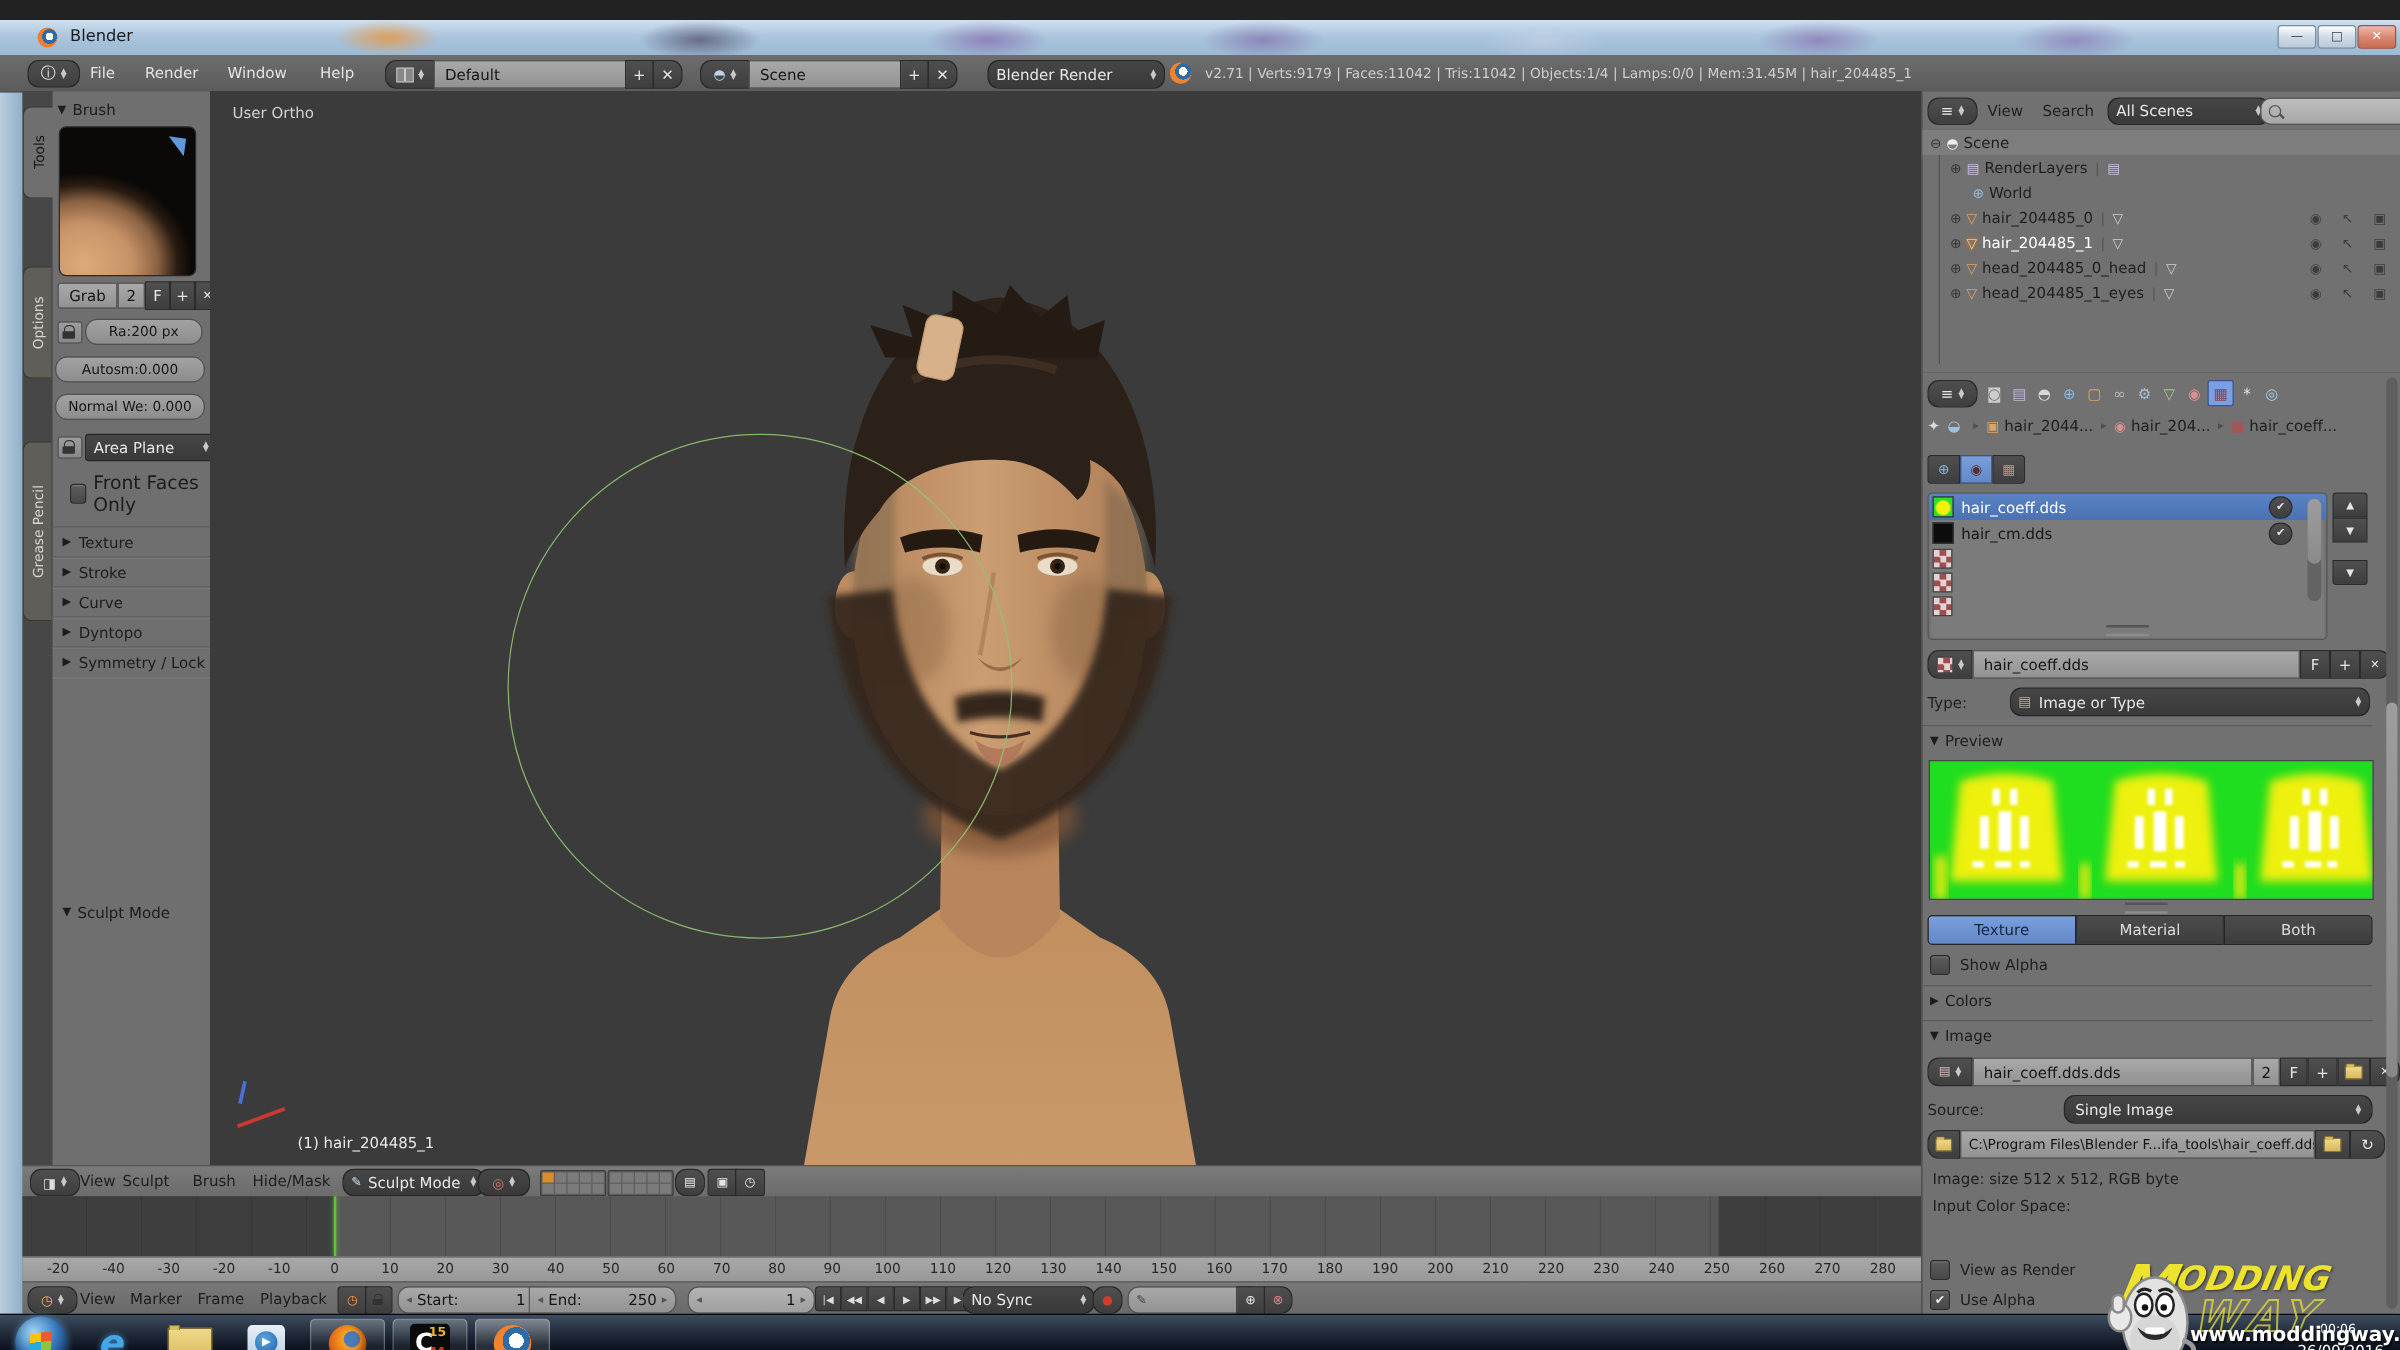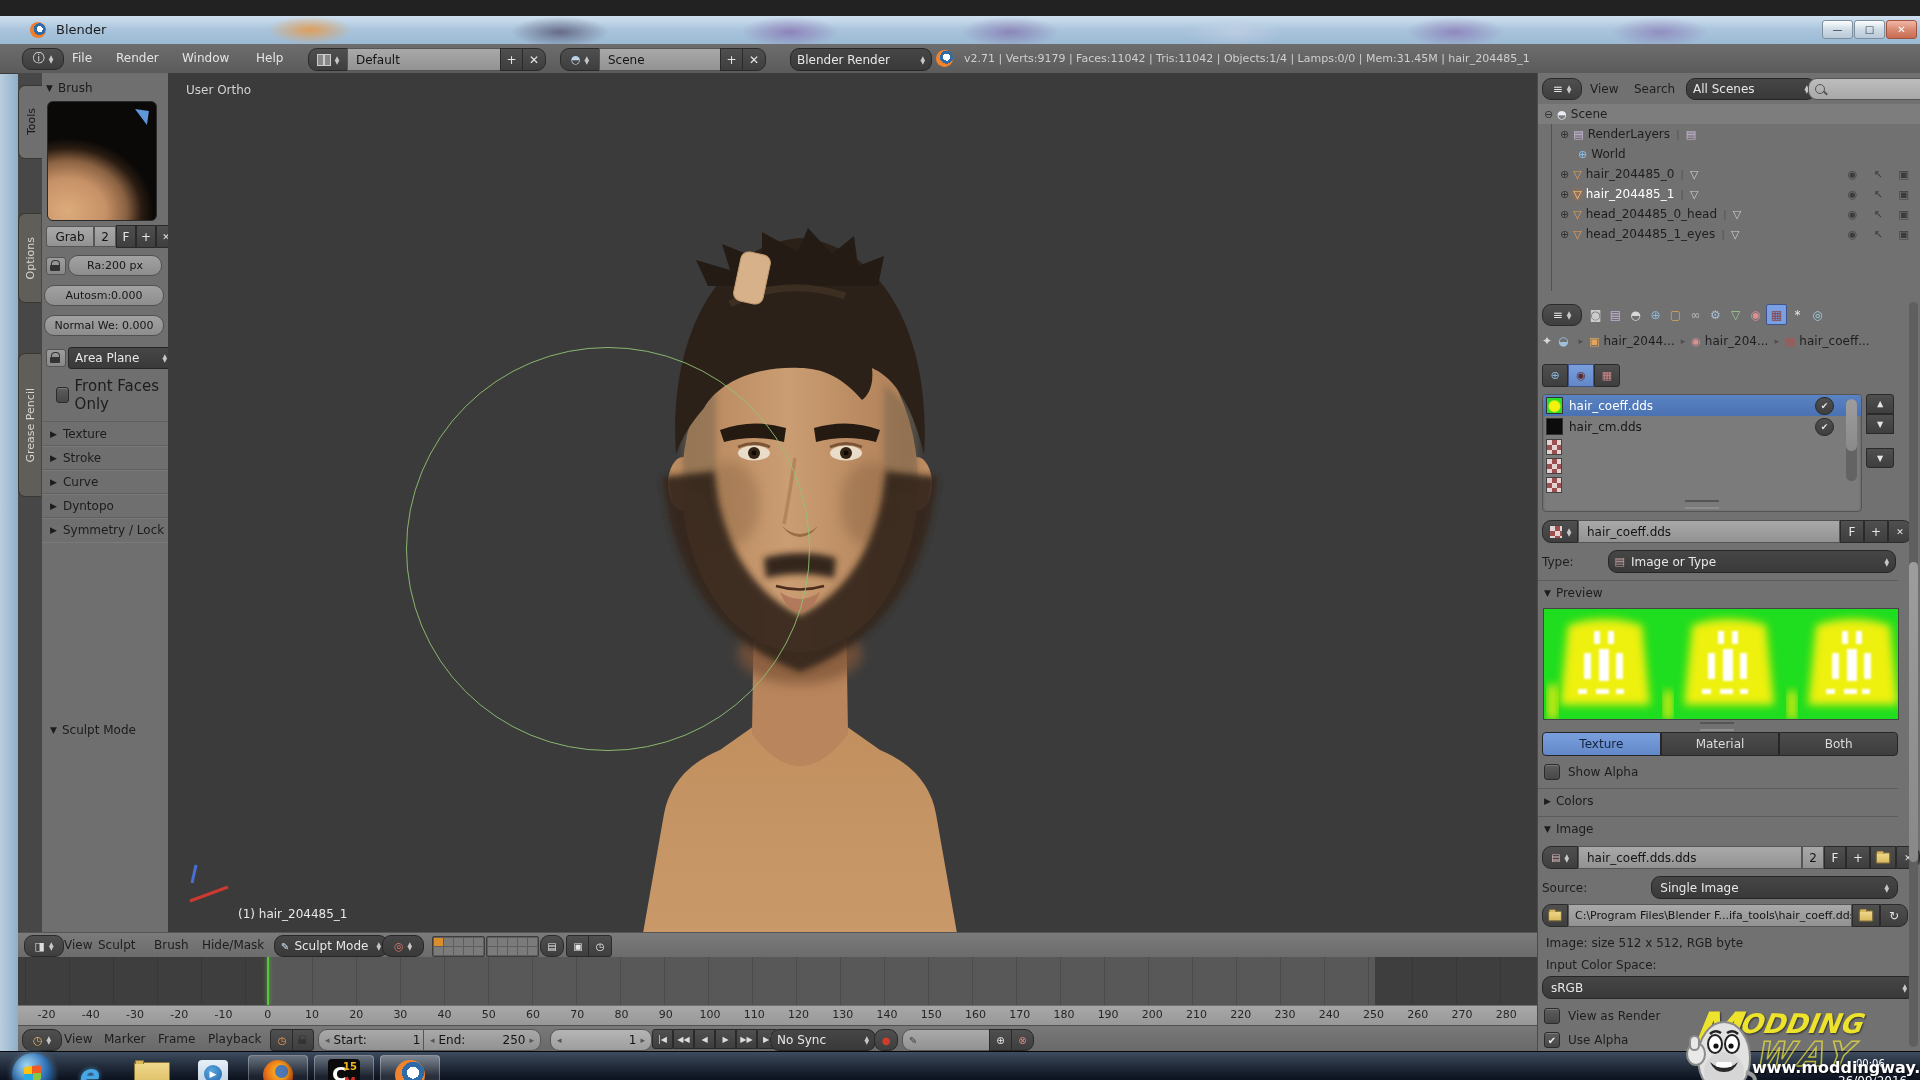--- a/index.html
+++ b/index.html
@@ -783,24 +783,20 @@
         </span>
       <span class="btn fl" style="width:26px;height:21px;">
           <span class="folderico" style="transform:scale(.8);"></span>
         </span>
       <span class="btn rR fl" style="width:26px;height:21px;">
           <span>↻</span>
         </span>
     </div>
     <span class="a otxt" style="left:8px;top:638px;">Image: size 512 x 512, RGB byte</span>
     <span class="a otxt" style="left:8px;top:660px;">Input Color Space:</span>
-    <span class="ddk a" style="left:4px;top:678px;width:356px;height:21px;padding:0 8px;">
-      <span>sRGB</span>
-        <span class="st" style="margin-left:auto;"></span>
-    </span>
     <div class="a fl" style="left:6px;top:710px;">
       <span class="cbx"></span>
       <span class="otxt" style="margin-left:8px;">View as Render</span>
     </div>
     <div class="a fl" style="left:6px;top:734px;">
       <span class="cbx">
           <span>✔</span>
         </span>
       <span class="otxt" style="margin-left:8px;">Use Alpha</span>
     </div>

